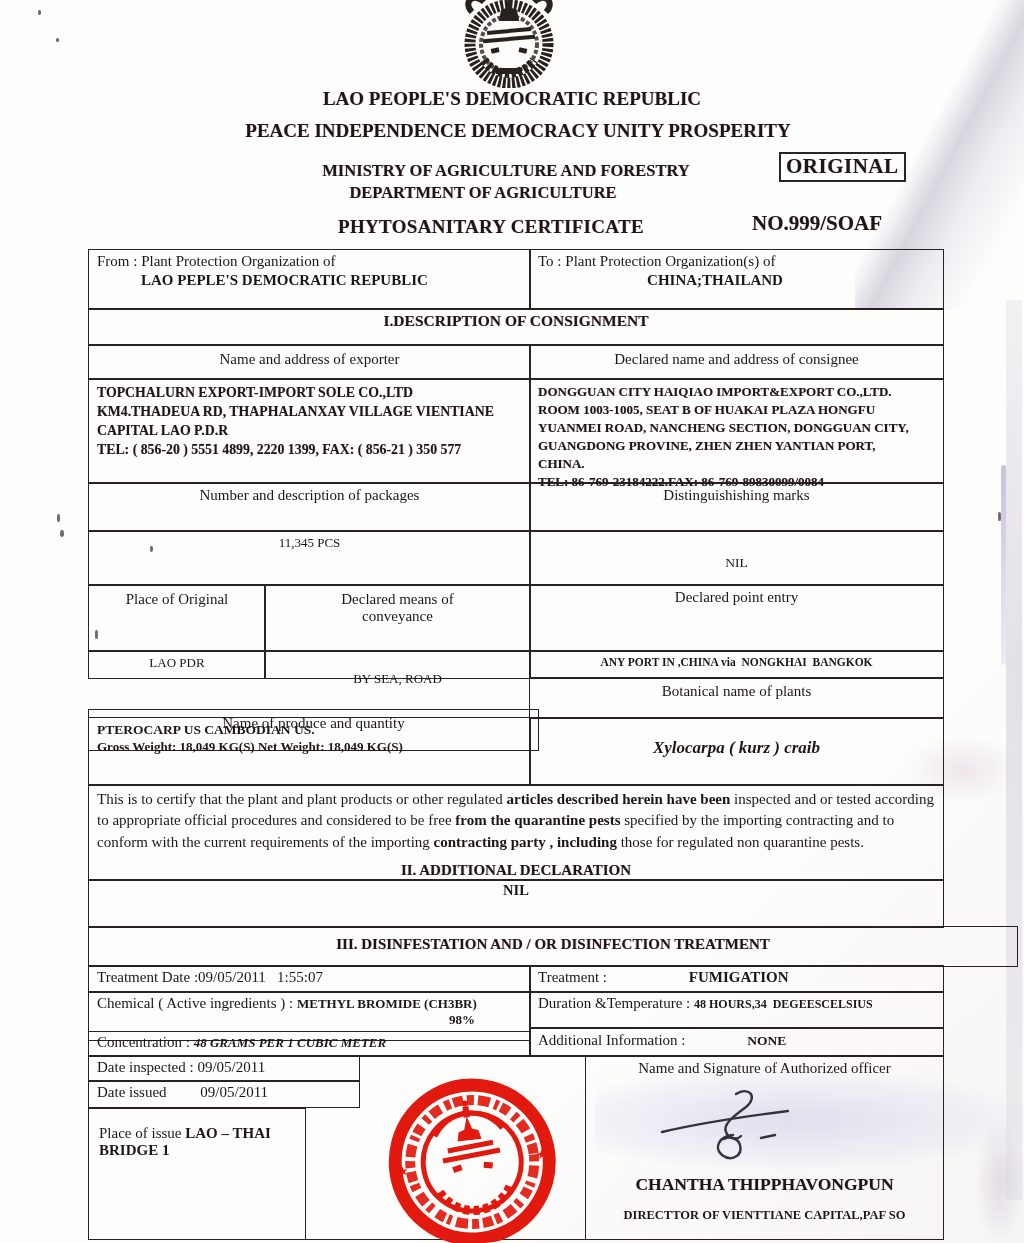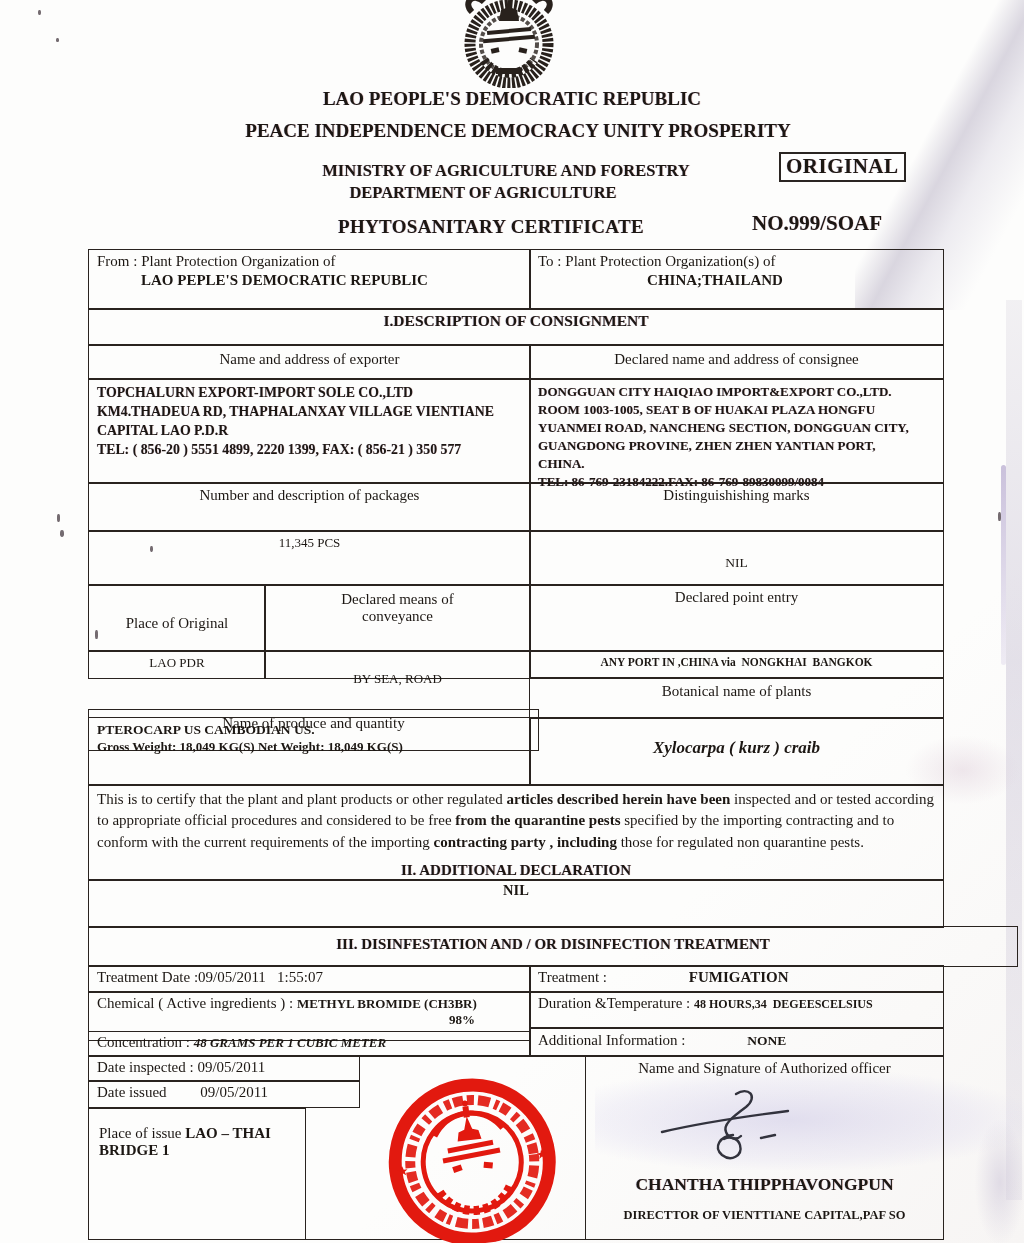--- a/index.html
+++ b/index.html
@@ -109,21 +109,21 @@
   </div>
 
   <div class="c ctr" style="left:88px;top:530px;width:443px;height:56px;">
     <span class="small-b" data-bind="consignment.packages_value" style="display:inline-block;padding-top:4px;">11,345 PCS</span>
   </div>
   <div class="c ctr" style="left:529px;top:530px;width:415px;height:56px;">
     <span data-bind="consignment.marks_value" style="display:inline-block;padding-top:24px;font-size:13.5px;">NIL</span>
   </div>
 
   <div class="c ctr" style="left:88px;top:584px;width:178px;height:68px;">
-    <span class="lbl" data-bind="consignment.origin_header" style="display:inline-block;padding-top:6px;margin-top:24px;">Place of Original</span>
+    <span class="lbl" data-bind="consignment.origin_header" style="display:inline-block;padding-top:6px;">Place of Original</span>
   </div>
   <div class="c ctr" style="left:264px;top:584px;width:267px;height:68px;">
     <span class="lbl" data-bind="consignment.conveyance_header" style="display:inline-block;padding-top:6px;width:160px;">Declared means of conveyance</span>
   </div>
   <div class="c ctr" style="left:529px;top:584px;width:415px;height:68px;">
     <span class="lbl" data-bind="consignment.entry_header" style="display:inline-block;padding-top:4px;">Declared point entry</span>
   </div>
 
   <div class="c ctr" style="left:88px;top:650px;width:178px;height:29px;">
     <span class="small-b" data-bind="consignment.origin_value" style="display:inline-block;padding-top:4px;">LAO PDR</span>

